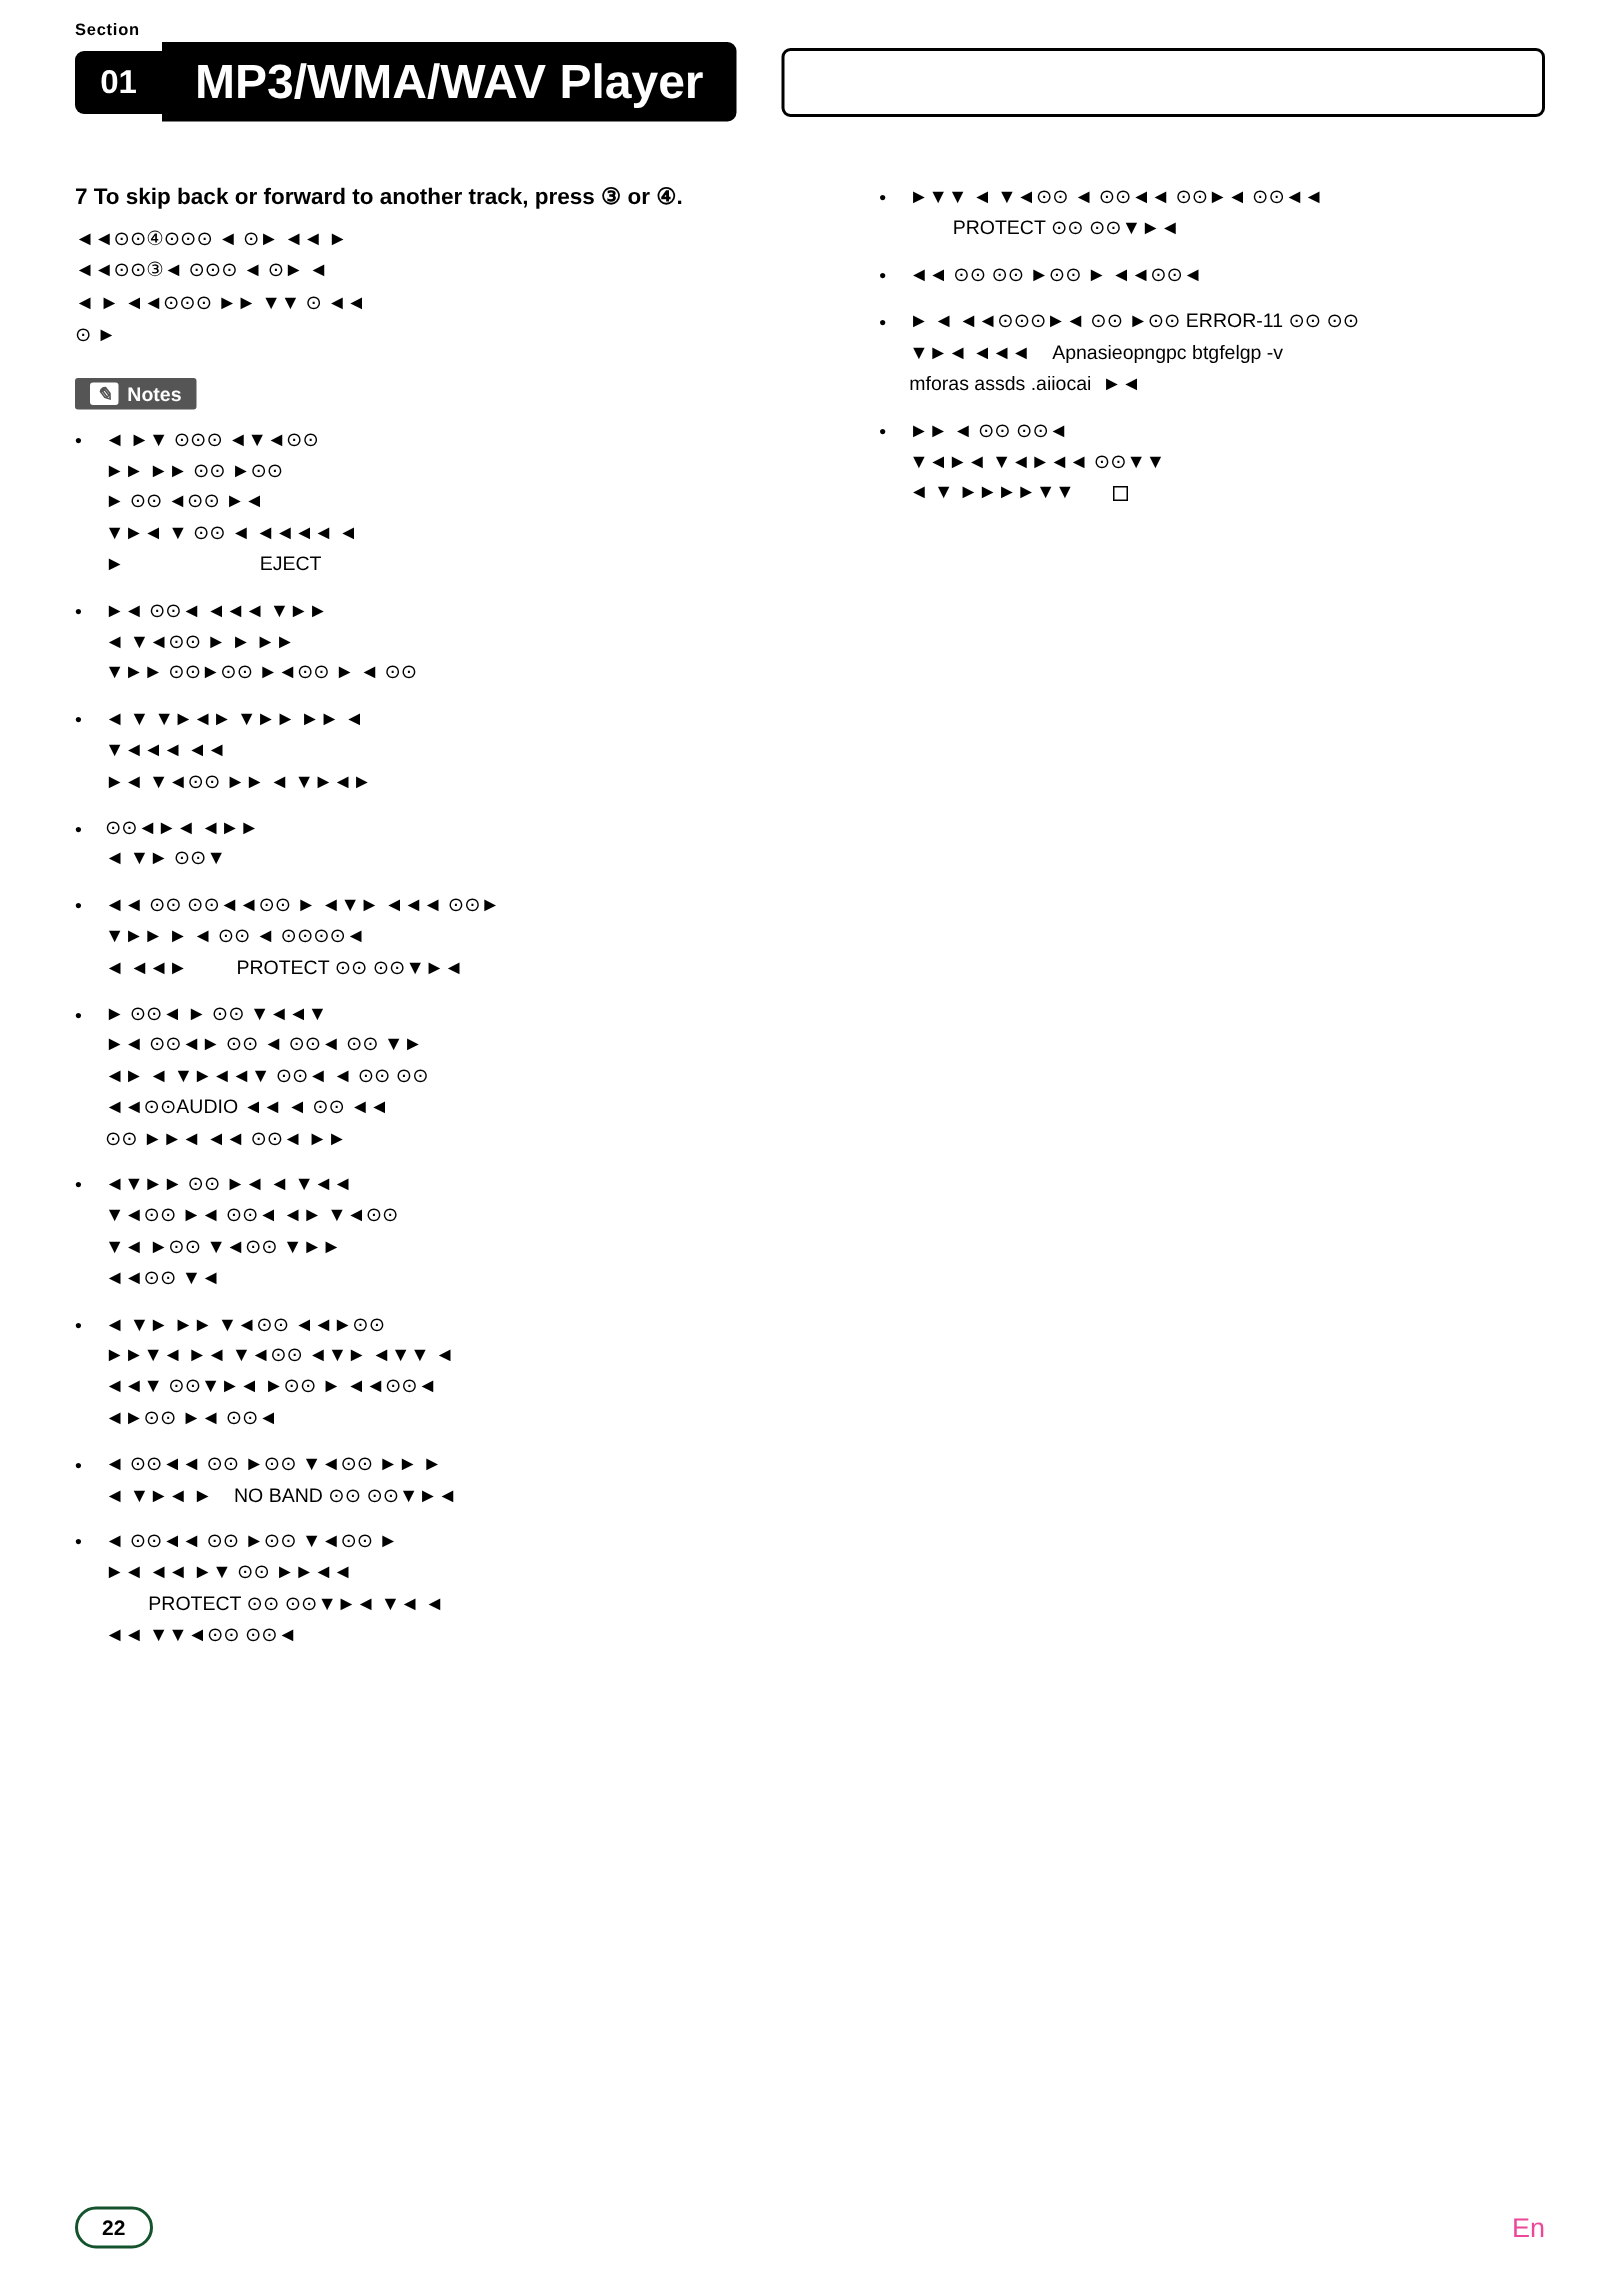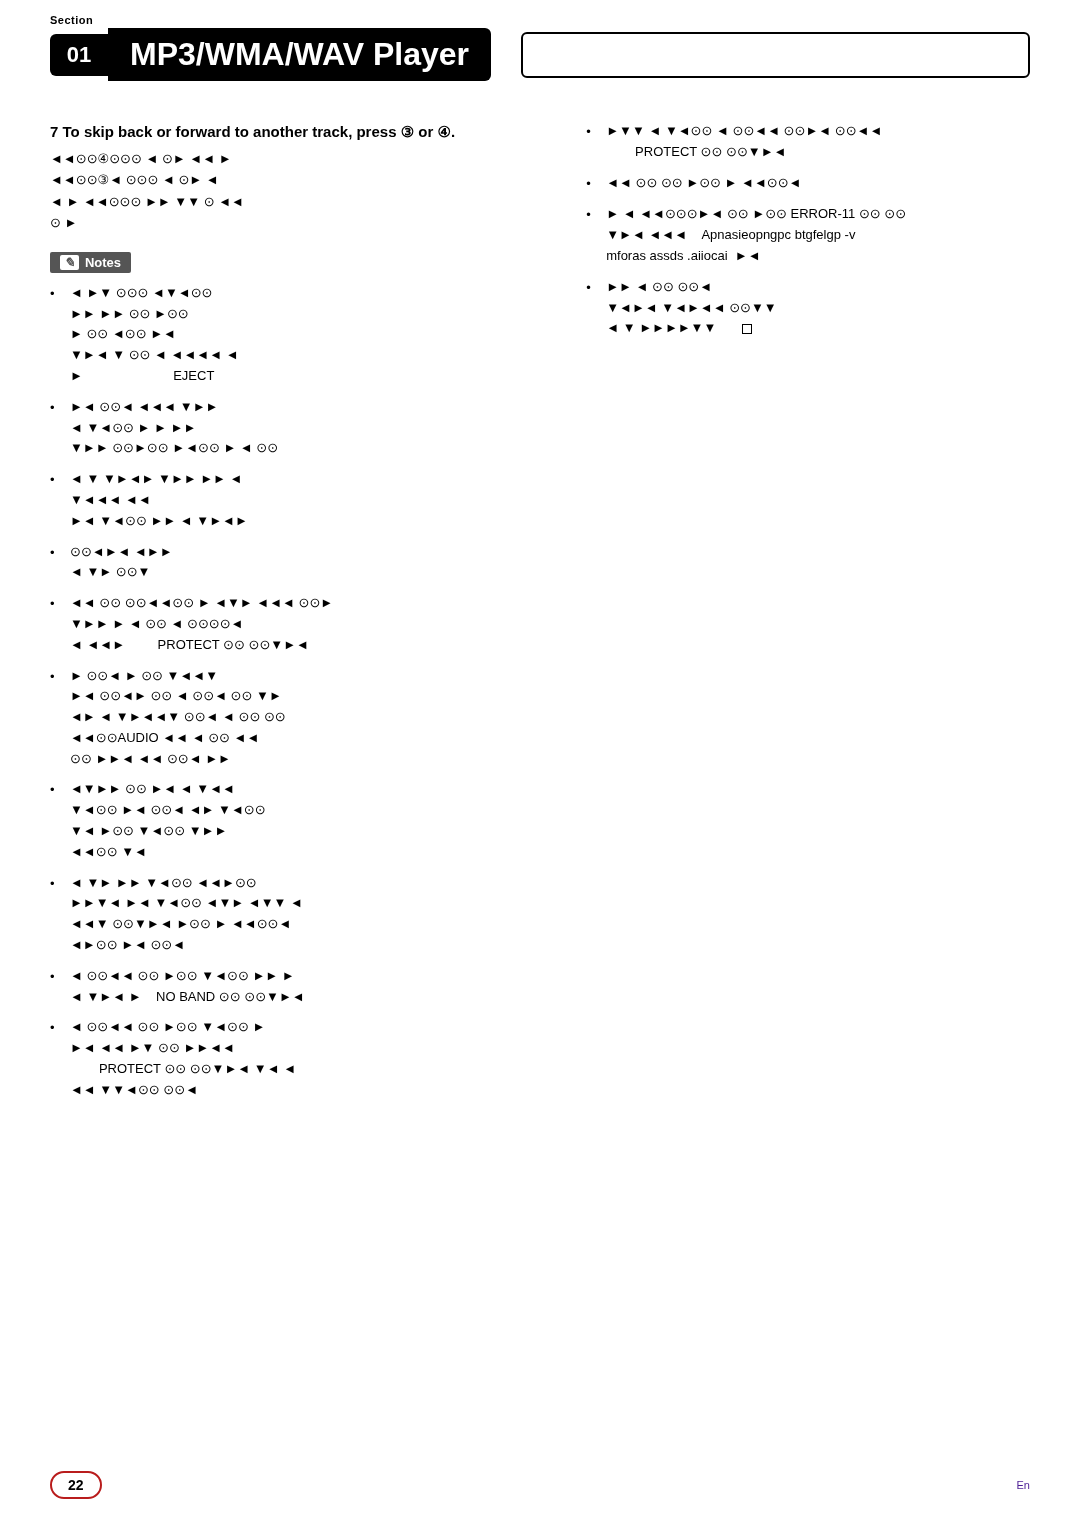--- a/index.html
+++ b/index.html
@@ -128,29 +128,29 @@
     .footer-row {
       position: absolute;
       bottom: 30px;
       left: 50px;
       right: 50px;
       display: flex;
       align-items: center;
       justify-content: space-between;
     }
     .page-num-badge {
-      border: 2px solid #b91c1c;
+      border: 2px solid #14532d;
       border-radius: 20px;
       padding: 4px 16px;
       font-size: 14px;
       font-weight: bold;
     }
     .lang-label {
-      font-size: 11px;
-      color: #4c1d95;
+      font-size: 18px;
+      color: #ec4899;
     }
     .small-box {
       display: inline-block;
       width: 10px;
       height: 10px;
       border: 1px solid #000;
       vertical-align: middle;
     }
   </style>
 </head>

